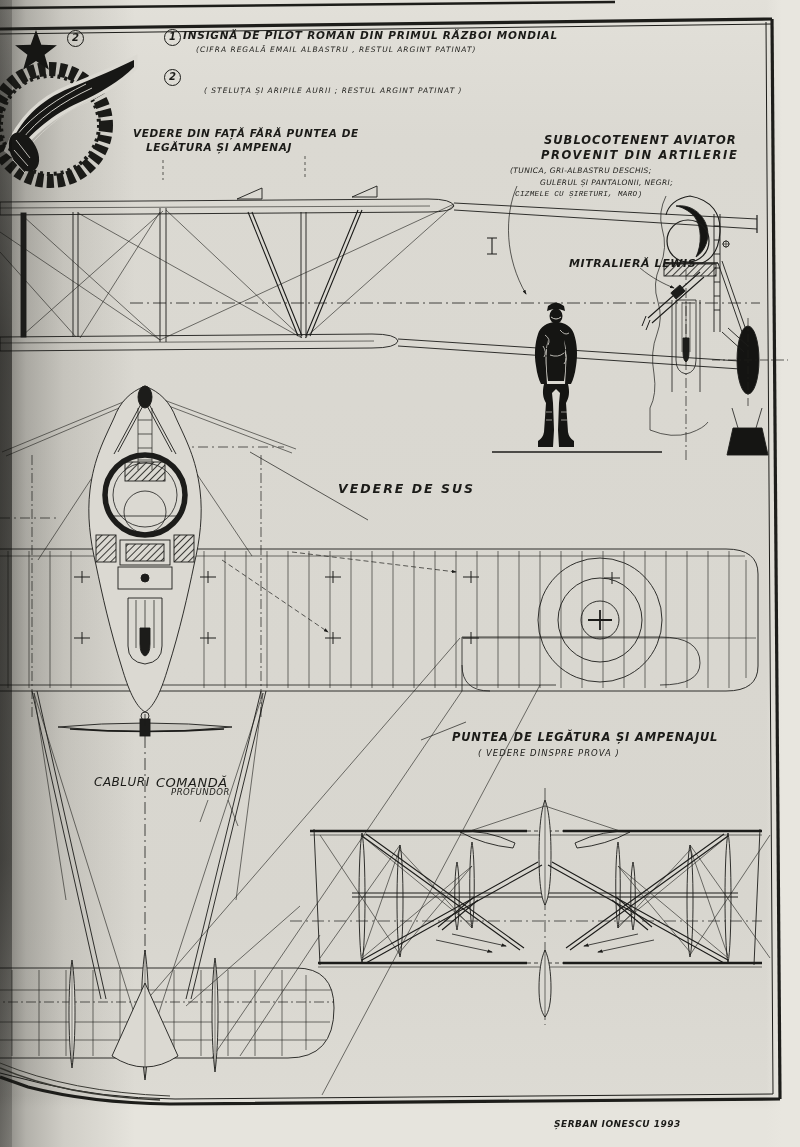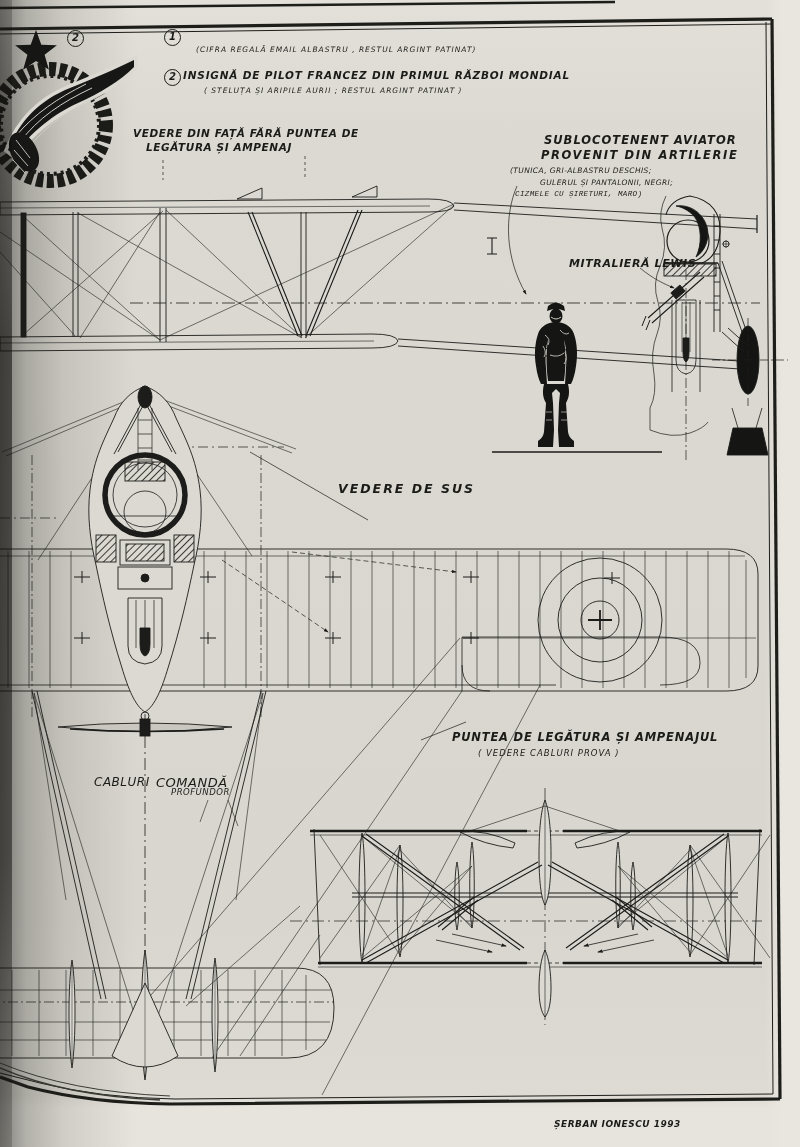--- a/index.html
+++ b/index.html
@@ -283,41 +283,41 @@
     <path d="M0,1063 Q70,1092 170,1096" stroke-width="1"></path>
     <path d="M0,1068 Q65,1096 160,1100" stroke-width="1.6"></path>
   </g>
 
   <rect x="0" y="0" width="12" height="1147" fill="url(#gg)"></rect>
 </svg>
 
 <div class="circ" style="left:67px;top:30px;">2</div>
 
 <div class="circ" style="left:164px;top:29px;">1</div>
+<div class="t b" style="left:183px;top:30px;font-size:10.5px;letter-spacing:.8px;">INSIGNĂ DE PILOT ROMÂN DIN PRIMUL RĂZBOI MONDIAL</div>
 <div class="t" style="left:196px;top:46px;font-size:7.5px;letter-spacing:1px;">(CIFRA REGALĂ EMAIL ALBASTRU , RESTUL ARGINT PATINAT)</div>
 
 <div class="circ" style="left:164px;top:69px;">2</div>
-<div class="t b" style="left:183px;top:70px;font-size:10.5px;letter-spacing:.8px;">INSIGNĂ DE PILOT FRANCEZ DIN PRIMUL RĂZBOI MONDIAL</div>
 <div class="t" style="left:204px;top:87px;font-size:7.5px;letter-spacing:1px;">( STELUȚA ȘI ARIPILE AURII ;  RESTUL ARGINT PATINAT )</div>
 
 <div class="t b" style="left:133px;top:128px;font-size:10.5px;letter-spacing:.6px;">VEDERE DIN FAȚĂ FĂRĂ PUNTEA DE</div>
 <div class="t b" style="left:146px;top:142px;font-size:10.5px;letter-spacing:.6px;">LEGĂTURA ȘI AMPENAJ</div>
 
 <div class="t b" style="left:544px;top:134px;font-size:11.5px;letter-spacing:1px;">SUBLOCOTENENT AVIATOR</div>
 <div class="t b" style="left:541px;top:149px;font-size:11.5px;letter-spacing:1.6px;">PROVENIT DIN ARTILERIE</div>
 <div class="t" style="left:510px;top:167px;font-size:7.5px;letter-spacing:.4px;">(TUNICA, GRI-ALBASTRU DESCHIS;</div>
 <div class="t" style="left:540px;top:179px;font-size:7.5px;letter-spacing:.4px;">GULERUL ȘI PANTALONII, NEGRI;</div>
 <div class="t" style="left:515px;top:191px;font-size:7.5px;letter-spacing:.4px;font-family:Liberation Mono, monospace;">CIZMELE CU ȘIRETURI, MARO)</div>
 
 <div class="t b" style="left:560px;top:258px;font-size:11px;letter-spacing:.6px;margin-left:9px;">MITRALIERĂ LEWIS</div>
 
 <div class="t b" style="left:338px;top:482px;font-size:12.5px;letter-spacing:2px;">VEDERE DE SUS</div>
 
 <div class="t b" style="left:452px;top:731px;font-size:11.5px;letter-spacing:.8px;">PUNTEA DE LEGĂTURA ȘI AMPENAJUL</div>
-<div class="t" style="left:478px;top:749px;font-size:8.5px;letter-spacing:1px;">( VEDERE   CABLURI   PROVA )</div>
+<div class="t" style="left:478px;top:749px;font-size:8.5px;letter-spacing:1px;">( VEDERE   DINSPRE   PROVA )</div>
 
 <div class="t" style="left:94px;top:776px;font-size:12px;letter-spacing:.5px;">CABLURI</div>
 <div class="t" style="left:156px;top:776px;font-size:13px;letter-spacing:.5px;">COMANDĂ</div>
 <div class="t" style="left:127px;top:788px;font-size:8.5px;letter-spacing:.5px;margin-left:44px;">PROFUNDOR</div>
 
 <div class="t b" style="left:547px;top:1120px;font-size:9px;letter-spacing:.5px;margin-left:7px;">ȘERBAN IONESCU 1993</div>
 
 </div>
 
 </body></html>

